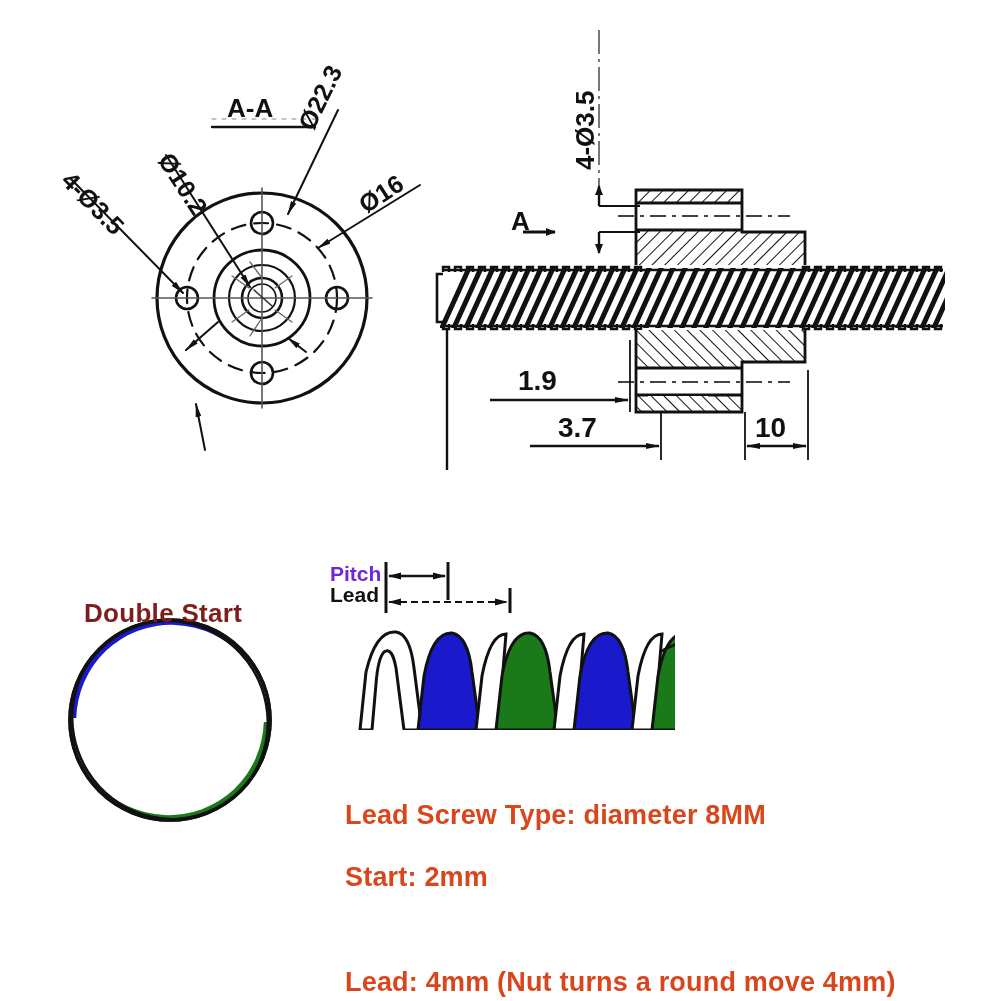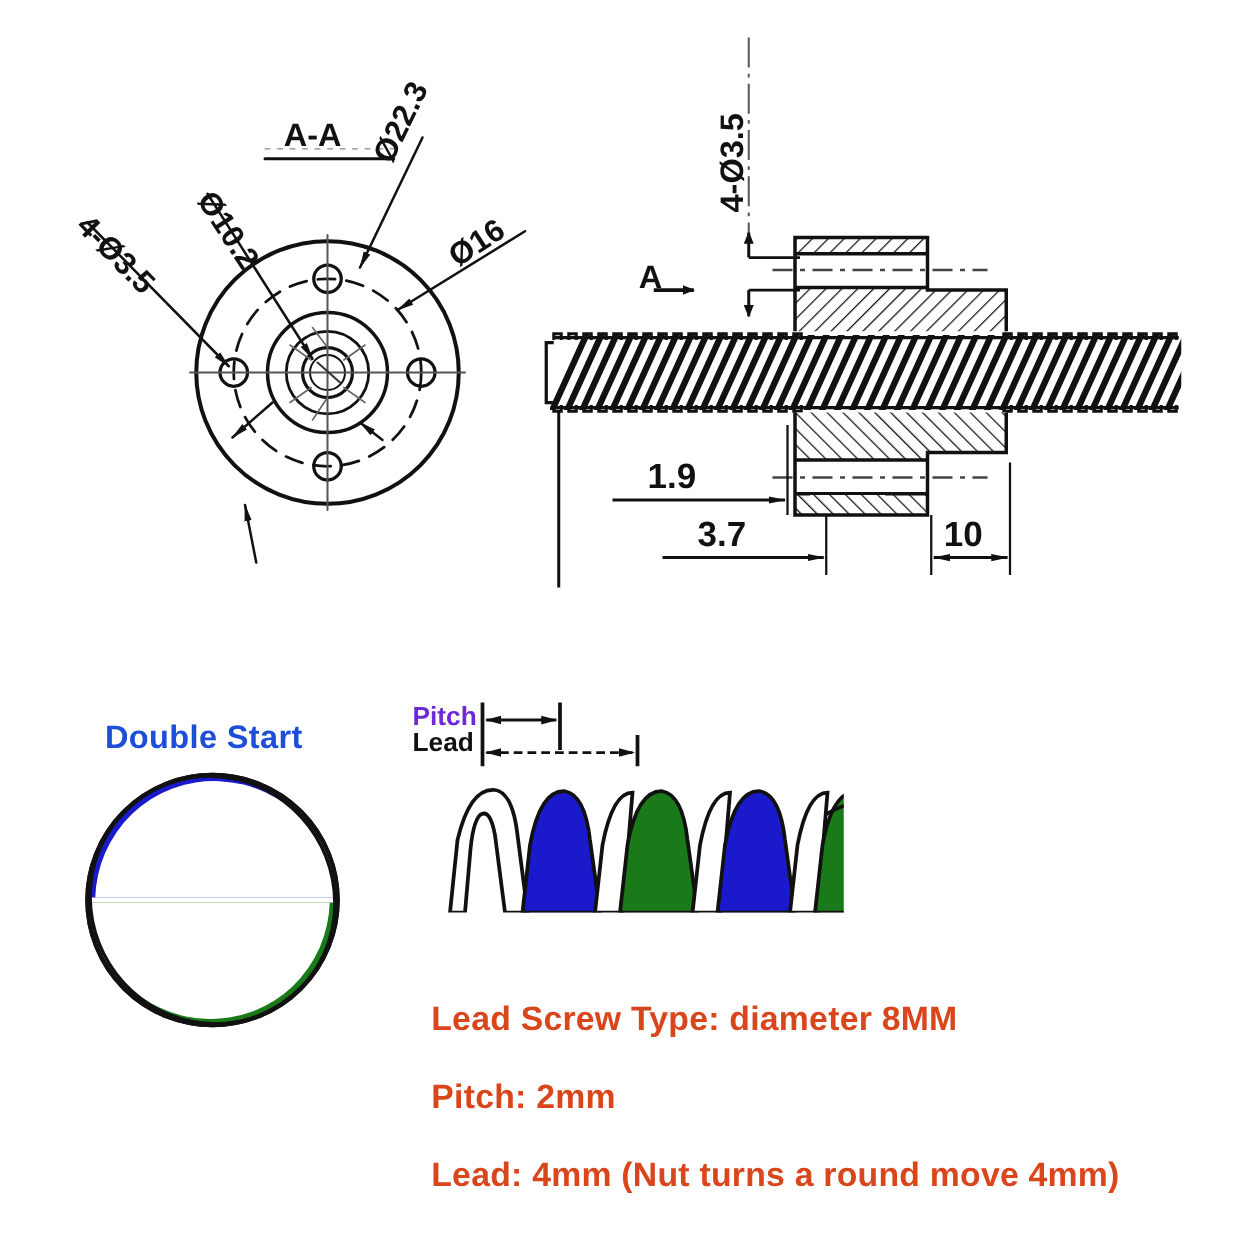--- a/index.html
+++ b/index.html
@@ -391,25 +391,25 @@
       <path d="M632,730 L638,676 Q646,634 662,634 L654,730 Z" fill="#ffffff" stroke="#111111" stroke-width="3"></path>
 
       <path d="M652,730 L658,676 Q666,632 686,633 Q700,636 704,672 L712,730 Z" fill="#1a7a1a" stroke="#111111" stroke-width="3"></path>
 
       <path d="M708,730 L714,676 Q722,634 738,634 L730,730 Z" fill="#ffffff" stroke="#111111" stroke-width="3"></path>
 
       <path d="M660,652 Q686,636 700,648" fill="none" stroke="#111111" stroke-width="3"></path>
     </g>
   </svg>
 
-  <div class="dwg-label" id="double-start-title" style="color: #1d4ed8;">Double Start</div>
+  <div class="dwg-label" id="double-start-title" style="color: #7f1d1d; margin-top: 24px;">Double Start</div>
 
   <div class="dwg-label" id="pitch-label" style="color: #6d28d9;">Pitch</div>
 
   <div class="dwg-label" id="lead-label" style="color: rgb(17, 17, 17);">Lead</div>
 
   <div class="spec-text" id="spec-line-1" style="color: rgb(217, 70, 27);">Lead Screw Type: diameter 8MM</div>
 
-  <div class="spec-text" id="spec-line-2" style="color: rgb(217, 70, 27);">Pitch: 2mm</div>
-
-  <div class="spec-text" id="spec-line-3" style="color: rgb(217, 70, 27);">Lead: 4mm (Nut turns a round move 4mm)</div>
+  <div class="spec-text" id="spec-line-2" style="color: rgb(217, 70, 27);">Start: 2mm</div>
+
+  <div class="spec-text" id="spec-line-3" style="color: rgb(217, 70, 27); margin-top: 42px;">Lead: 4mm (Nut turns a round move 4mm)</div>
 
 </div>
 
 </body></html>

